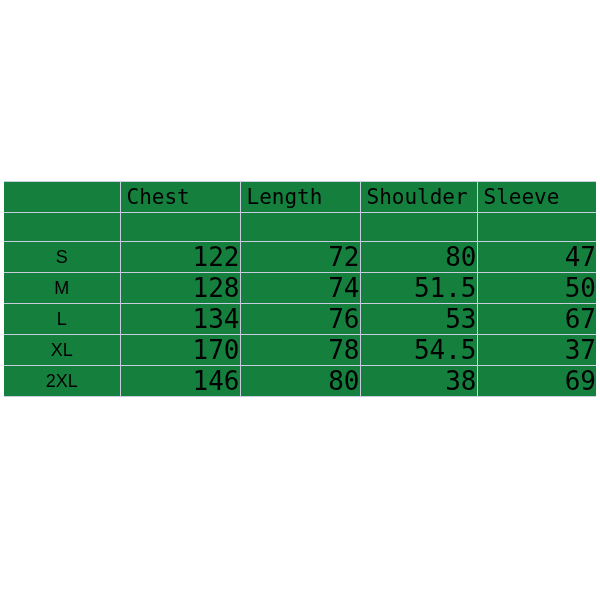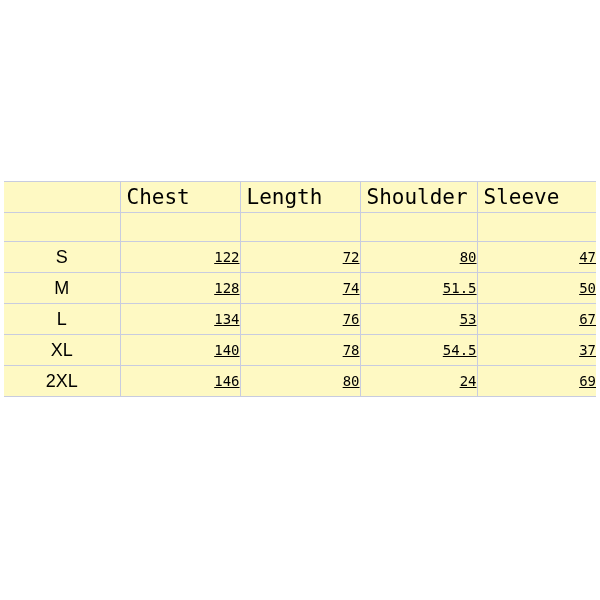--- a/index.html
+++ b/index.html
@@ -38,21 +38,21 @@
   table.size-chart col.c-length   { width: 120px; }
   table.size-chart col.c-shoulder { width: 117px; }
   table.size-chart col.c-sleeve   { width: 119px; }
 
   table.size-chart th,
   table.size-chart td {
     border-right: 1px solid #c8ccdf;
     border-bottom: 1px solid #c8ccdf;
     padding: 0;
     margin: 0;
-    background: #fef9c3;
+    background: #15803d;
   }
   table.size-chart th:last-child,
   table.size-chart td:last-child {
     border-right: none;
   }
 
   
   tr.header-row th {
     height: 30px;
     font-family: "DejaVu Sans Mono", "Liberation Mono", monospace;
@@ -79,25 +79,24 @@
     vertical-align: middle;
   }
   td.size-cell {
     font-family: "Liberation Sans", sans-serif;
     font-size: 18px;
     color: #000000;
     text-align: center;
   }
   td.value-cell {
     font-family: "DejaVu Sans Mono", "Liberation Mono", monospace;
-    font-size: 14px;
+    font-size: 26px;
     color: #000000;
     text-align: right;
     padding-right: 7px;
-    text-decoration: underline;
   }
 </style>
 </head>
 <body>
 
 <div id="size-chart-viewport">
   <table class="size-chart">
     <colgroup>
       <col class="c-size">
       <col class="c-chest">
@@ -142,29 +141,29 @@
       <tr class="data-row">
         <td class="size-cell">L</td>
         <td class="value-cell">134</td>
         <td class="value-cell">76</td>
         <td class="value-cell">53</td>
         <td class="value-cell">67</td>
       </tr>
 
       <tr class="data-row">
         <td class="size-cell">XL</td>
-        <td class="value-cell">140</td>
+        <td class="value-cell">170</td>
         <td class="value-cell">78</td>
         <td class="value-cell">54.5</td>
         <td class="value-cell">37</td>
       </tr>
 
       <tr class="data-row">
         <td class="size-cell">2XL</td>
         <td class="value-cell">146</td>
         <td class="value-cell">80</td>
-        <td class="value-cell">24</td>
+        <td class="value-cell">38</td>
         <td class="value-cell">69</td>
       </tr>
 
     </tbody>
   </table>
 </div>
 
 </body></html>

